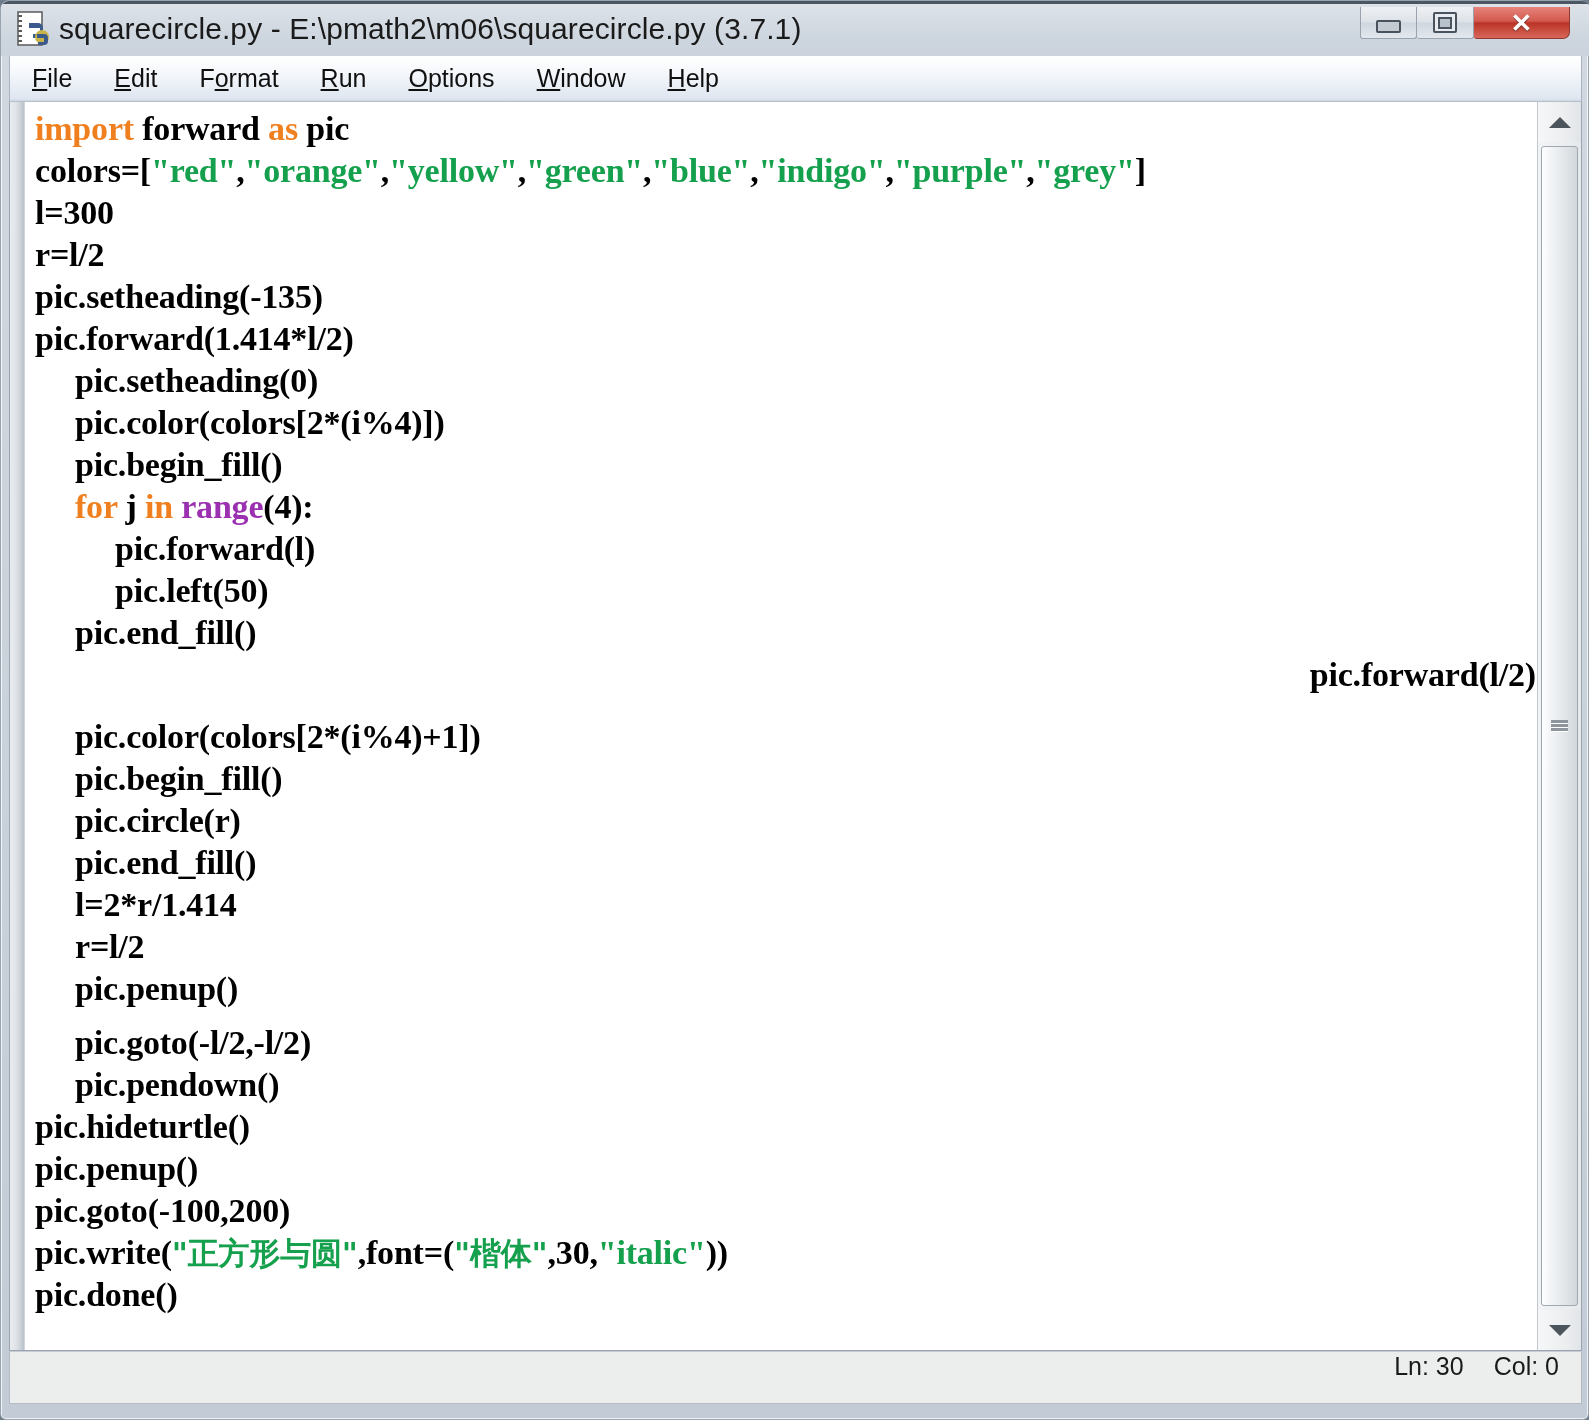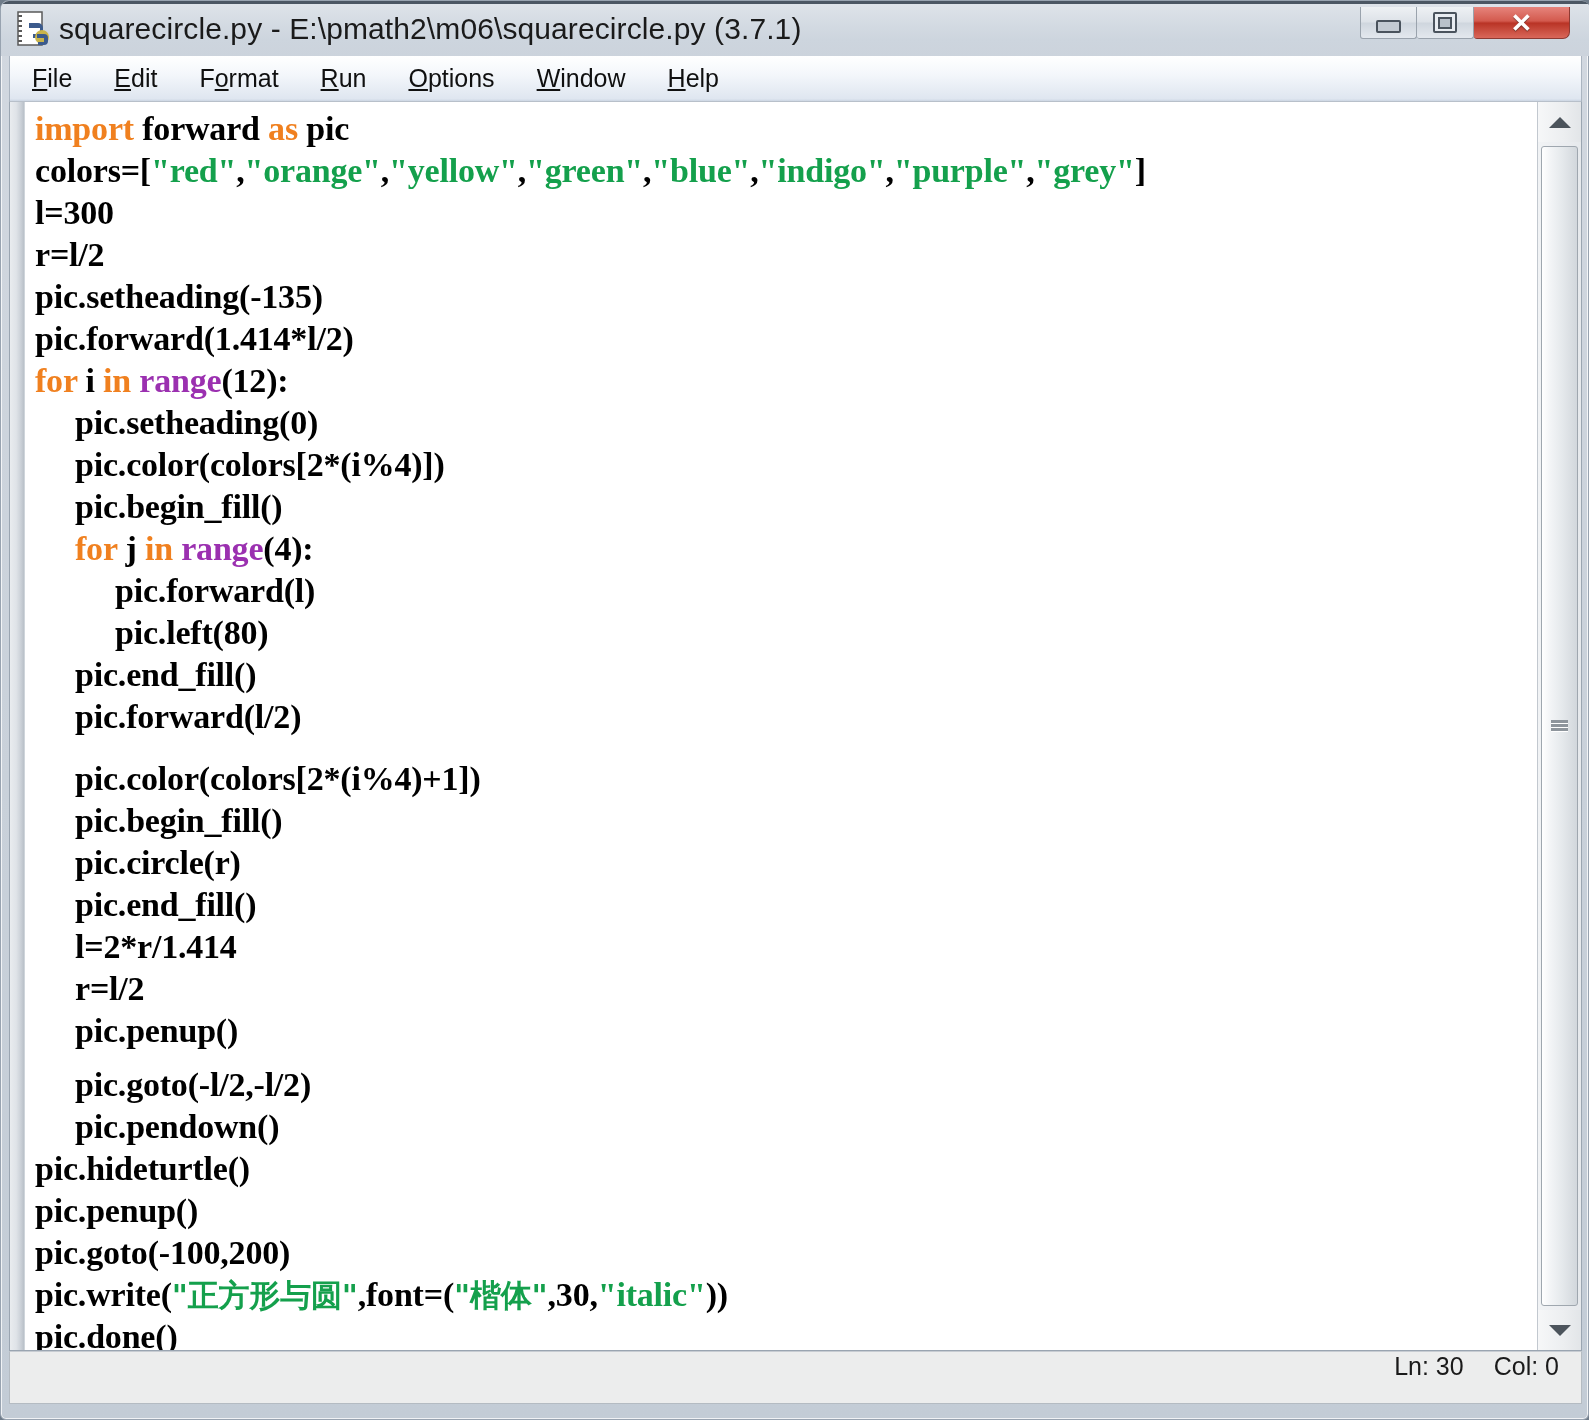--- a/index.html
+++ b/index.html
@@ -322,29 +322,28 @@
 
   <div id="editor-frame">
     <div id="gutter"></div>
     <div id="code">
         <div class="code-line" style="padding-left: 0px;"><span class="kw">import</span><span> forward </span><span class="kw">as</span><span> pic</span></div>
         <div class="code-line" style="padding-left: 0px;"><span>colors=[</span><span class="str">"red"</span><span>,</span><span class="str">"orange"</span><span>,</span><span class="str">"yellow"</span><span>,</span><span class="str">"green"</span><span>,</span><span class="str">"blue"</span><span>,</span><span class="str">"indigo"</span><span>,</span><span class="str">"purple"</span><span>,</span><span class="str">"grey"</span><span>]</span></div>
         <div class="code-line" style="padding-left: 0px;"><span>l=300</span></div>
         <div class="code-line" style="padding-left: 0px;"><span>r=l/2</span></div>
         <div class="code-line" style="padding-left: 0px;"><span>pic.setheading(-135)</span></div>
         <div class="code-line" style="padding-left: 0px;"><span>pic.forward(1.414*l/2)</span></div>
-        <div class="code-line" style="padding-left: 0px;"><span class="kw">for</span><span> i </span><span class="kw">in</span><span> </span><span class="bi">range</span><span>(12):</span></div>
         <div class="code-line" style="padding-left: 40px;"><span>pic.setheading(0)</span></div>
         <div class="code-line" style="padding-left: 40px;"><span>pic.color(colors[2*(i%4)])</span></div>
         <div class="code-line" style="padding-left: 40px;"><span>pic.begin_fill()</span></div>
         <div class="code-line" style="padding-left: 40px;"><span class="kw">for</span><span> j </span><span class="kw">in</span><span> </span><span class="bi">range</span><span>(4):</span></div>
         <div class="code-line" style="padding-left: 80px;"><span>pic.forward(l)</span></div>
-        <div class="code-line" style="padding-left: 80px;"><span>pic.left(80)</span></div>
+        <div class="code-line" style="padding-left: 80px;"><span>pic.left(50)</span></div>
         <div class="code-line" style="padding-left: 40px;"><span>pic.end_fill()</span></div>
-        <div class="code-line" style="padding-left: 40px;"><span>pic.forward(l/2)</span></div>
+        <div class="code-line" style="padding-left: 40px; text-align: right;"><span>pic.forward(l/2)</span></div>
         <div class="code-line" style="padding-left: 40px; margin-top: 20px;"><span>pic.color(colors[2*(i%4)+1])</span></div>
         <div class="code-line" style="padding-left: 40px;"><span>pic.begin_fill()</span></div>
         <div class="code-line" style="padding-left: 40px;"><span>pic.circle(r)</span></div>
         <div class="code-line" style="padding-left: 40px;"><span>pic.end_fill()</span></div>
         <div class="code-line" style="padding-left: 40px;"><span>l=2*r/1.414</span></div>
         <div class="code-line" style="padding-left: 40px;"><span>r=l/2</span></div>
         <div class="code-line" style="padding-left: 40px;"><span>pic.penup()</span></div>
         <div class="code-line" style="padding-left: 40px; margin-top: 12px;"><span>pic.goto(-l/2,-l/2)</span></div>
         <div class="code-line" style="padding-left: 40px;"><span>pic.pendown()</span></div>
         <div class="code-line" style="padding-left: 0px;"><span>pic.hideturtle()</span></div>

